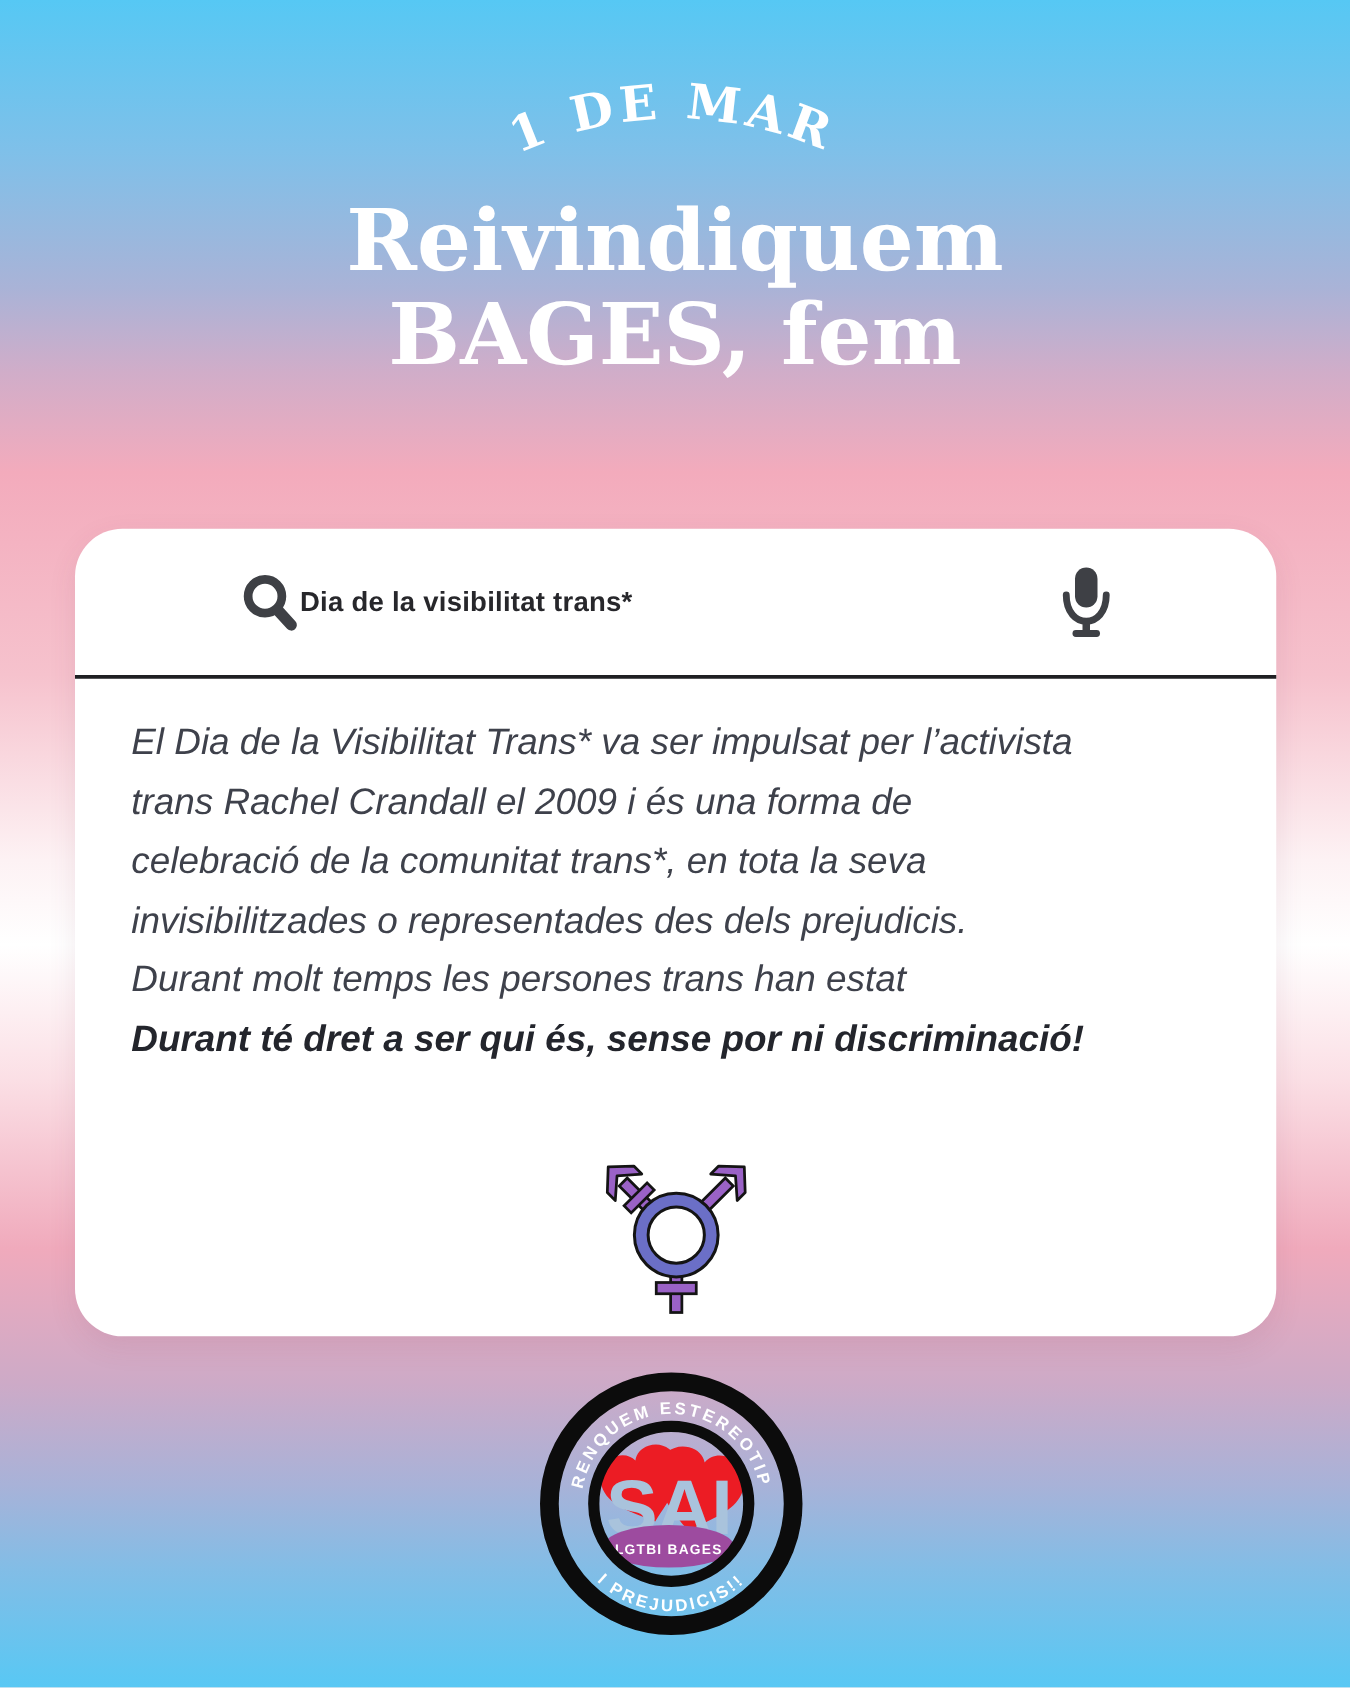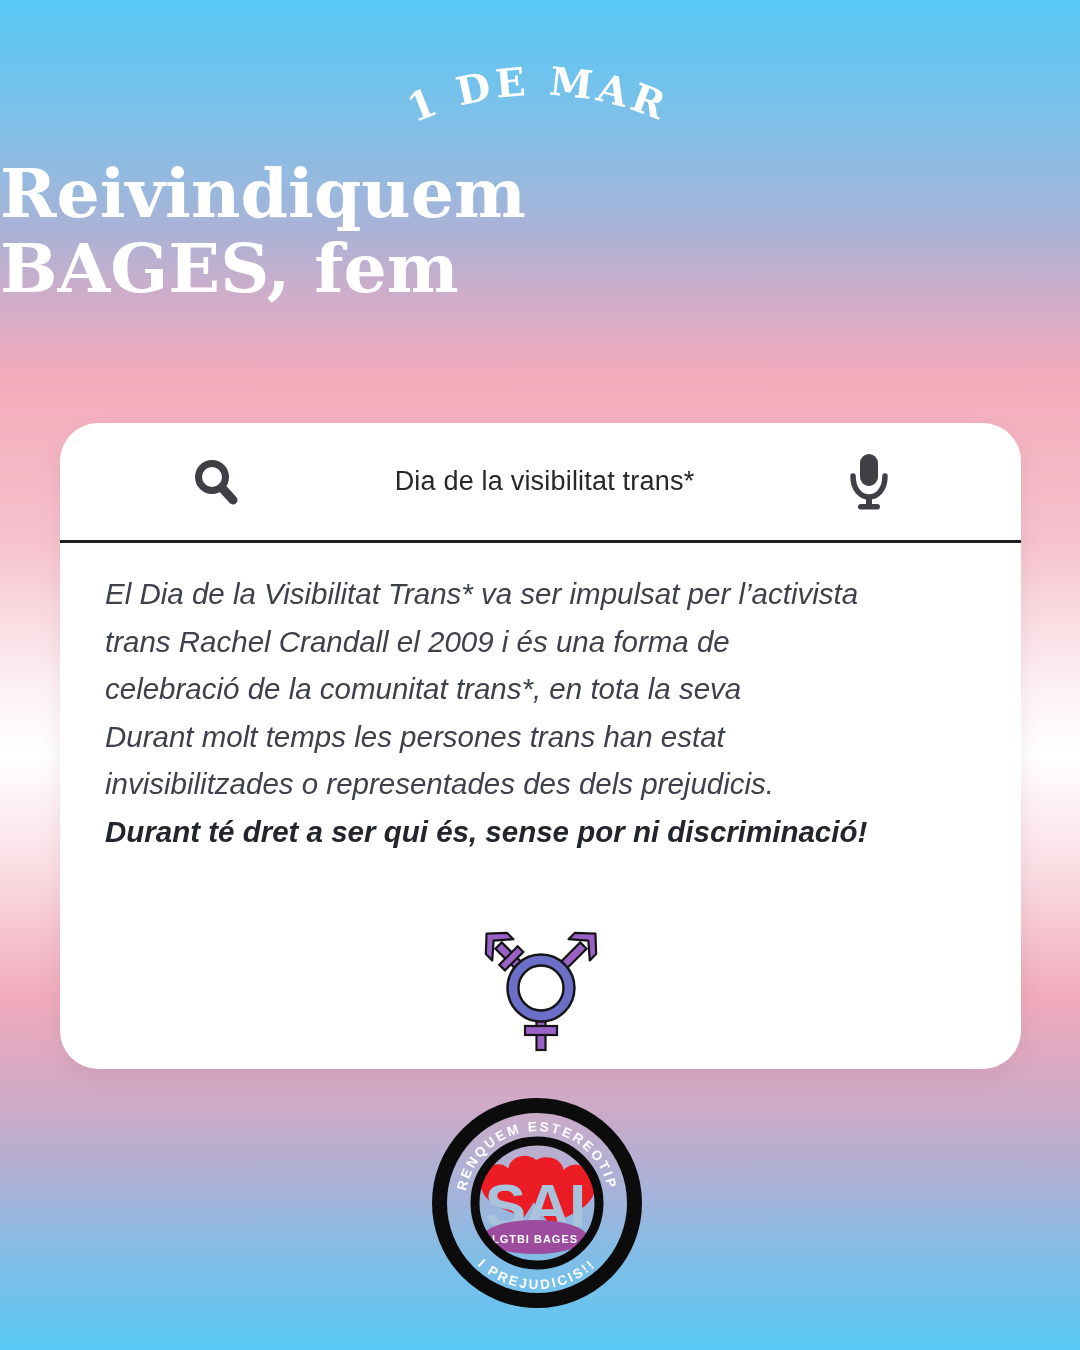--- a/index.html
+++ b/index.html
@@ -12,38 +12,38 @@
       #fbdfe5 64%, #f0aabc 74%, #cdaac7 82%, #a8b2d8 88%,
       #82bde6 93%, #58c8f4 100%);
   }
   .arc-svg { position:absolute; left:370px; top:26px; }
   .arc-svg text {
     font-family:"DejaVu Serif", serif; font-weight:bold;
     font-size:39px; letter-spacing:4px; fill:#ffffff;
   }
   .title {
     position:absolute; top:156px; left:0; width:100%;
-    color:#ffffff;
+    text-align:center; color:#ffffff;
     font-family:"DejaVu Serif", serif; font-weight:bold;
     font-size:68px; line-height:75px; letter-spacing:0px;
   }
   .card {
     position:absolute; left:60px; top:423px; width:961px; height:646px;
     background:#ffffff; border-radius:38px;
     box-shadow:0 8px 22px rgba(120,60,90,0.10);
   }
   .search-row {
     position:absolute; top:0; left:0; right:0; height:120px;
     display:flex; align-items:center;
     padding:0 132px; box-sizing:border-box;
     border-bottom:3px solid #1f2023;
   }
   .search-query {
-    flex:1; text-align:center;
-    font-weight:normal; font-size:27px; color:#27272b;
+    flex:1; text-align:left;
+    font-weight:bold; font-size:22px; color:#27272b;
     letter-spacing:0.2px;
   }
   .card-body {
     position:absolute; top:147px; left:45px; right:38px;
     font-size:29.5px; line-height:47.6px; color:#3e414b;font-style:italic;
   }
   .card-body .emph { font-weight:bold; color:#23252c; }
   .trans-svg { position:absolute; left:calc(50% - 58px); top:503px; }
   .badge-svg { position:absolute; left:431px; top:1097px; }
   .badge-svg .arc-label {
@@ -93,22 +93,22 @@
         <path d="M4 24 C4 38 12 45 20 45 C28 45 36 38 36 24" fill="none" stroke="#3e4045" stroke-width="5.5" stroke-linecap="round"></path>
         <rect x="17" y="45" width="6" height="8" fill="#3e4045"></rect>
         <rect x="9" y="52" width="22" height="5.5" rx="2.7" fill="#3e4045"></rect>
       </svg>
     </div>
 
     <div class="card-body">
       <div>El Dia de la Visibilitat Trans* va ser impulsat per l’activista</div>
       <div>trans Rachel Crandall el 2009 i és una forma de</div>
       <div>celebració de la comunitat trans*, en tota la seva</div>
+      <div>invisibilitzades o representades des dels prejudicis.</div>
       <div>Durant molt temps les persones trans han estat</div>
-      <div>invisibilitzades o representades des dels prejudicis.</div>
       <div class="emph">Durant té dret a ser qui és, sense por ni discriminació!</div>
     </div>
 
     <svg class="trans-svg" width="116" height="128" viewBox="0 0 116 128">
 
       <g transform="translate(58 62) rotate(-45)">
         <rect x="26" y="-4.5" width="34" height="9" fill="#9a62c6" stroke="#141414" stroke-width="2.2"></rect>
         <path d="M54 -15 L63 -15 L77 0 L63 15 L54 15 L67 0 Z" fill="#9a62c6" stroke="#141414" stroke-width="2.2" stroke-linejoin="round"></path>
       </g>
 

